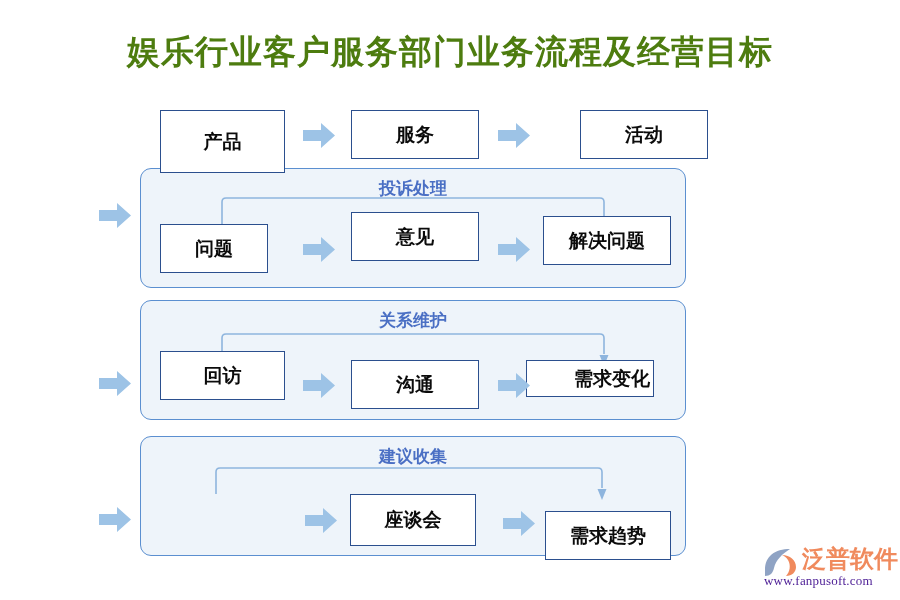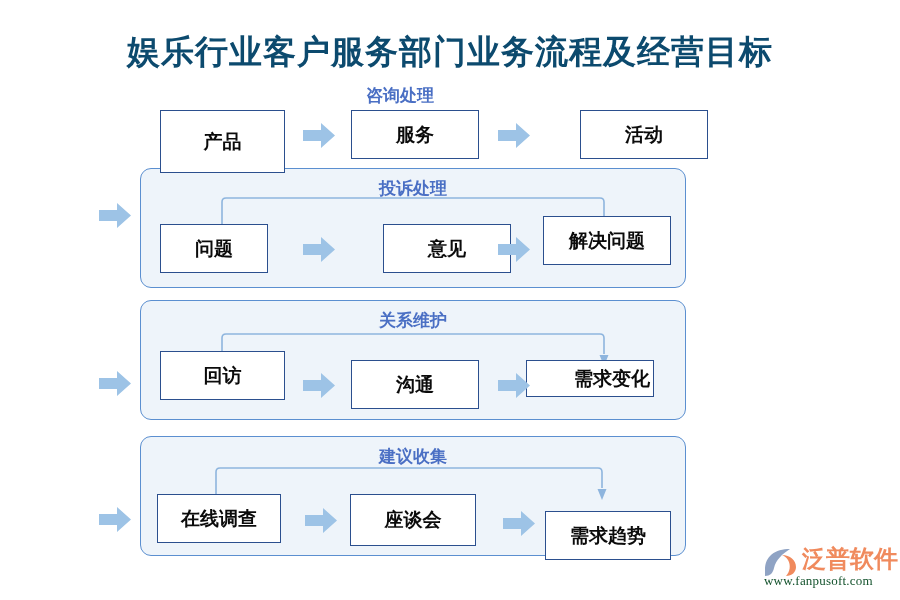--- a/index.html
+++ b/index.html
@@ -9,21 +9,21 @@
     font-family:"Liberation Serif","DejaVu Serif",serif;
     overflow:hidden;
     position:relative;
   }
   #stage{position:absolute;left:0;top:0;width:900px;height:600px;}
 
   
   .title{
     position:absolute;left:0;top:30px;width:900px;
     text-align:center;
-    font-size:33px;font-weight:bold;color:#0c4a6e;
+    font-size:33px;font-weight:bold;color:#4d7c0f;
     letter-spacing:1px;
     font-family:"Liberation Serif","DejaVu Serif",serif;
     white-space:nowrap;
   }
 
   
   .wm-center{
     position:absolute;left:335px;top:195px;width:220px;height:80px;
     opacity:.30;pointer-events:none;
   }
@@ -45,21 +45,21 @@
   .logo{position:absolute;left:762px;top:545px;width:130px;height:46px;}
   .logo .lg-mark{position:absolute;left:0;top:2px;}
   .logo .lg-cn{
     position:absolute;left:40px;top:-2px;
     font-size:24px;font-weight:bold;color:#f08a5d;
     font-family:"DejaVu Sans","Liberation Sans",sans-serif;
     white-space:nowrap;
   }
   .logo .lg-url{
     position:absolute;left:2px;top:28px;
-    font-size:13px;color:#14532d;letter-spacing:.2px;
+    font-size:13px;color:#4c1d95;letter-spacing:.2px;
     font-family:"Liberation Serif",serif;
     white-space:nowrap;
   }
 
   
   .panel{
     position:absolute;
     background:#eef4fa;
     border:1.6px solid #5b8fd0;
     border-radius:11px;
@@ -114,21 +114,20 @@
 
   <div class="logo">
     <svg class="lg-mark" width="40" height="32" viewBox="0 0 40 32">
       <path d="M3 23 C3 9 13 2 28 2 C20 7 14 13 12 21 C11 26 8 29 3 29 Z" fill="#8fa3c4"></path>
       <path d="M20 8 C28 8 34 13 34 20 C34 25 30 29 24 29 C28 25 29 18 26 13 C24 10 22 9 20 8 Z" fill="#f08a5d"></path>
     </svg>
     <div class="lg-cn">泛普软件</div>
     <div class="lg-url">www.fanpusoft.com</div>
   </div>
 
-  <div class="sec-head free" style="left:350px;top:84px;width:100px;">咨询处理</div>
 
   <div class="node" style="left:160px;top:110px;width:125px;height:63px;">产品</div>
 
   <div class="arrow" style="left:303px;top:123px;">
     <svg width="32" height="25" viewBox="0 0 32 25">
         <path d="M0 7 H18 V0 L32 12.5 L18 25 V18 H0 Z" fill="#9dc3e6"></path>
       </svg>
   </div>
 
   <div class="node" style="left:351px;top:110px;width:128px;height:49px;">服务</div>
@@ -159,21 +158,21 @@
   </div>
 
   <div class="node" style="left:160px;top:224px;width:108px;height:49px;">问题</div>
 
   <div class="arrow" style="left:303px;top:237px;">
     <svg width="32" height="25" viewBox="0 0 32 25">
         <path d="M0 7 H18 V0 L32 12.5 L18 25 V18 H0 Z" fill="#9dc3e6"></path>
       </svg>
   </div>
 
-  <div class="node" style="left:351px;top:224px;width:128px;height:49px;margin-left:32px;">意见</div>
+  <div class="node" style="left:351px;top:212px;width:128px;height:49px;">意见</div>
 
   <div class="arrow" style="left:498px;top:237px;">
     <svg width="32" height="25" viewBox="0 0 32 25">
         <path d="M0 7 H18 V0 L32 12.5 L18 25 V18 H0 Z" fill="#9dc3e6"></path>
       </svg>
   </div>
 
   <div class="node" style="left:543px;top:216px;width:128px;height:49px;">解决问题</div>
 
   <div class="panel" style="left:140px;top:300px;width:546px;height:120px;">
@@ -221,21 +220,20 @@
       </svg>
   </div>
 
   <div class="conn" style="left:140px;top:436px;">
     <svg width="546" height="120" viewBox="0 0 546 120">
       <path d="M76 58 L76 36 Q76 32 80 32 L458 32 Q462 32 462 36 L462 52" fill="none" stroke="#8eb5de" stroke-width="1.6"></path>
       <path d="M462 64 L457.5 53 L466.5 53 Z" fill="#8eb5de"></path>
     </svg>
   </div>
 
-  <div class="node" style="left:157px;top:494px;width:124px;height:49px;">在线调查</div>
 
   <div class="arrow" style="left:305px;top:508px;">
     <svg width="32" height="25" viewBox="0 0 32 25">
         <path d="M0 7 H18 V0 L32 12.5 L18 25 V18 H0 Z" fill="#9dc3e6"></path>
       </svg>
   </div>
 
   <div class="node" style="left:350px;top:494px;width:126px;height:52px;">座谈会</div>
 
   <div class="arrow" style="left:503px;top:511px;">

